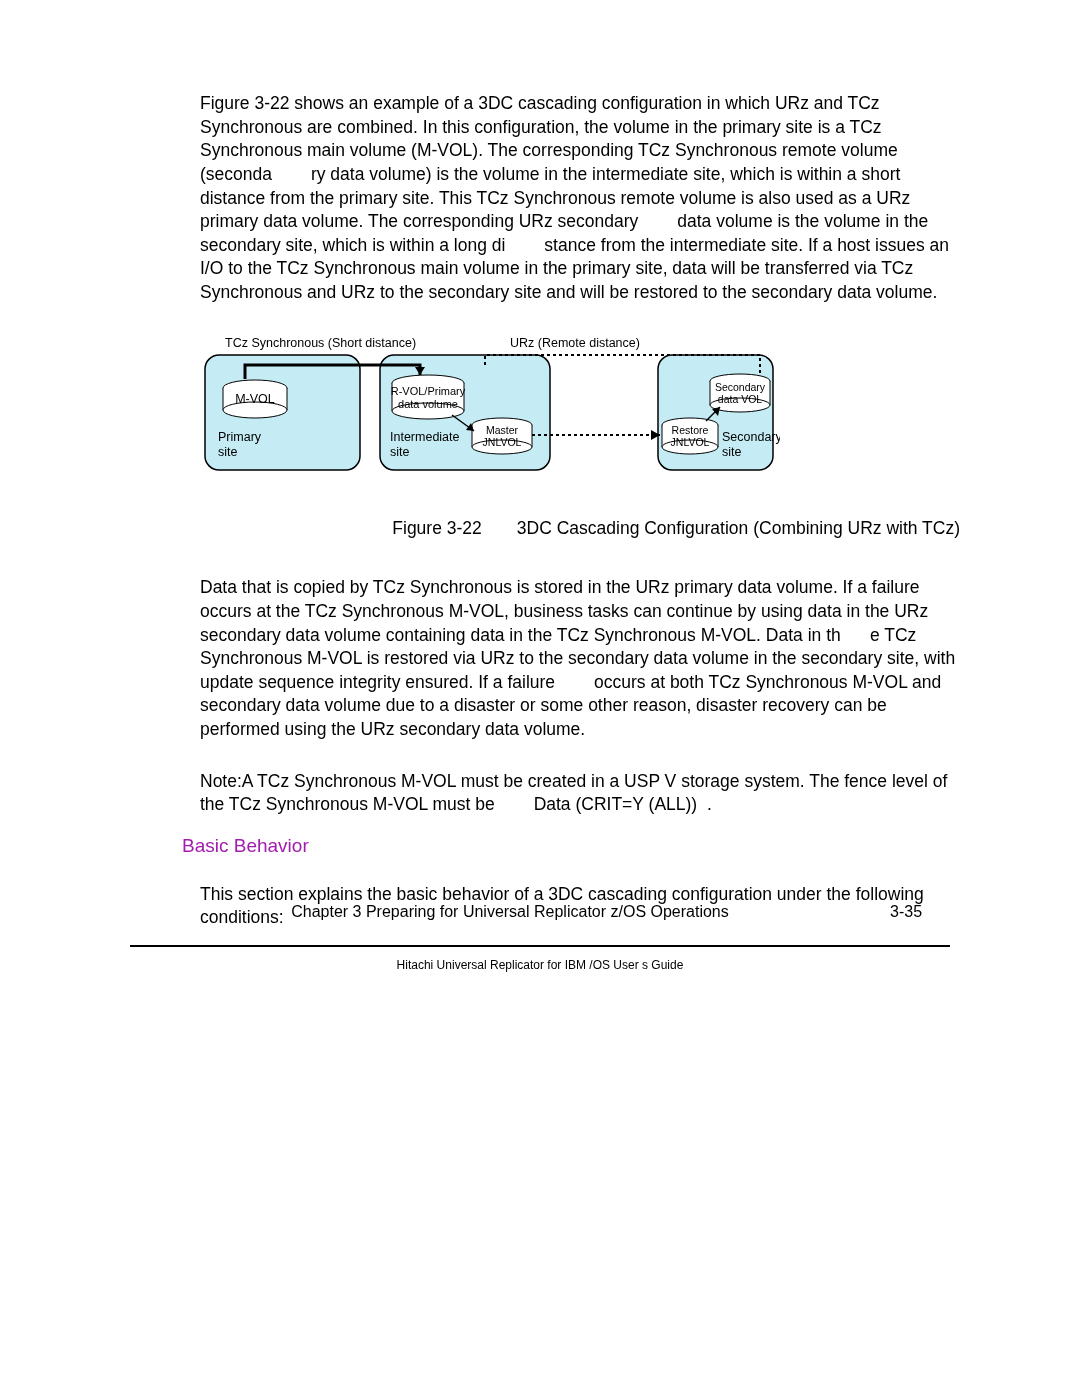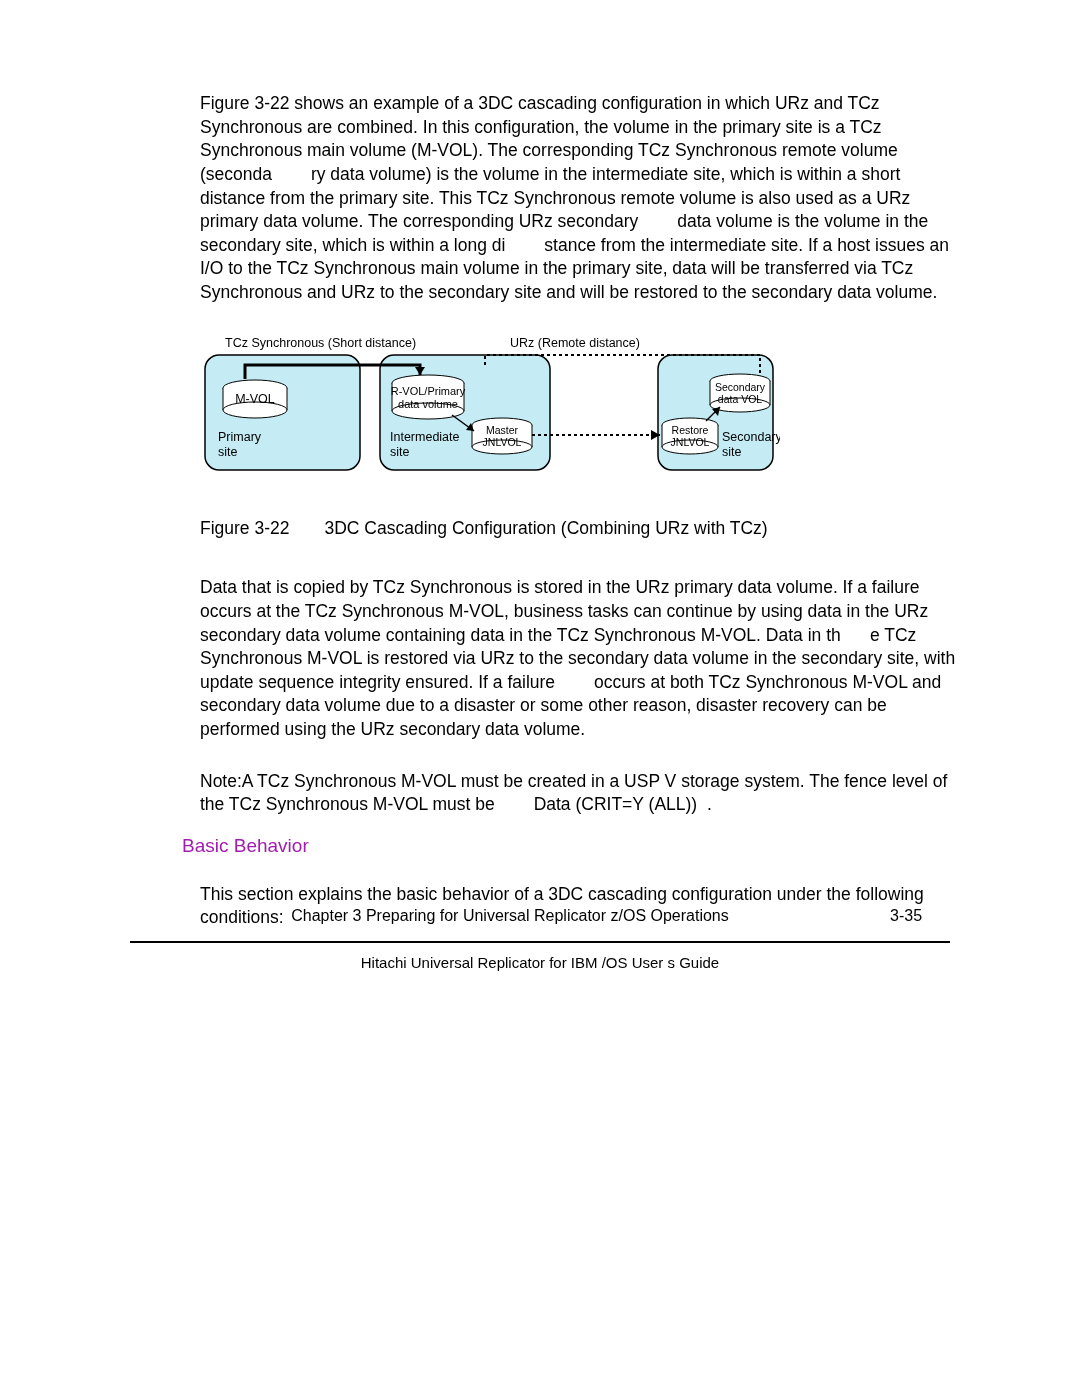--- a/index.html
+++ b/index.html
@@ -16,20 +16,21 @@
     height: 1043px;
     position: relative;
     box-sizing: border-box;
     padding: 92px 120px 0 200px;
   }
   .body-para {
     margin: 0 0 28px 0;
   }
   .fig-caption {
     margin: 14px 0 36px 0;
+    text-align: right;
   }
   .note-para {
     margin: 20px 0 16px 0;
   }
   .section-heading {
     color: #a21caf;
     font-size: 19px;
     margin: 0 0 24px -18px;
     font-weight: 400;
   }
@@ -50,35 +51,35 @@
   .footer {
     position: absolute;
     left: 0;
     width: 1080px;
     bottom: 70px;
     box-sizing: border-box;
     padding: 0 130px 0 130px;
   }
   .footer-line1 {
     border-bottom: 2.5px solid #000;
-    padding-bottom: 14px;
+    padding-bottom: 22px;
     display: flex;
     font-size: 16px;
   }
   .footer-chapter {
     flex: 1;
     text-align: center;
   }
   .footer-pageno {
     width: 60px;
     text-align: left;
   }
   .footer-line2 {
     text-align: center;
-    font-size: 15px;
+    font-size: 12px;
     padding-top: 10px;
   }
 </style>
 </head>
 <body>
 
 <div class="page">
 
   <p class="body-para">Figure 3-22 shows an example of a 3DC cascading configuration in which URz and TCz Synchronous are combined. In this configuration, the volume in the primary site is a TCz Synchronous main volume (M-VOL). The corresponding TCz Synchronous remote volume (seconda    ry data volume) is the volume in the intermediate site, which is within a short distance from the primary site. This TCz Synchronous remote volume is also used as a URz primary data volume. The corresponding URz secondary    data volume is the volume in the secondary site, which is within a long di    stance from the intermediate site. If a host issues an I/O to the TCz Synchronous main volume in the primary site, data will be transferred via TCz Synchronous and URz to the secondary site and will be restored to the secondary data volume.</p>
 

